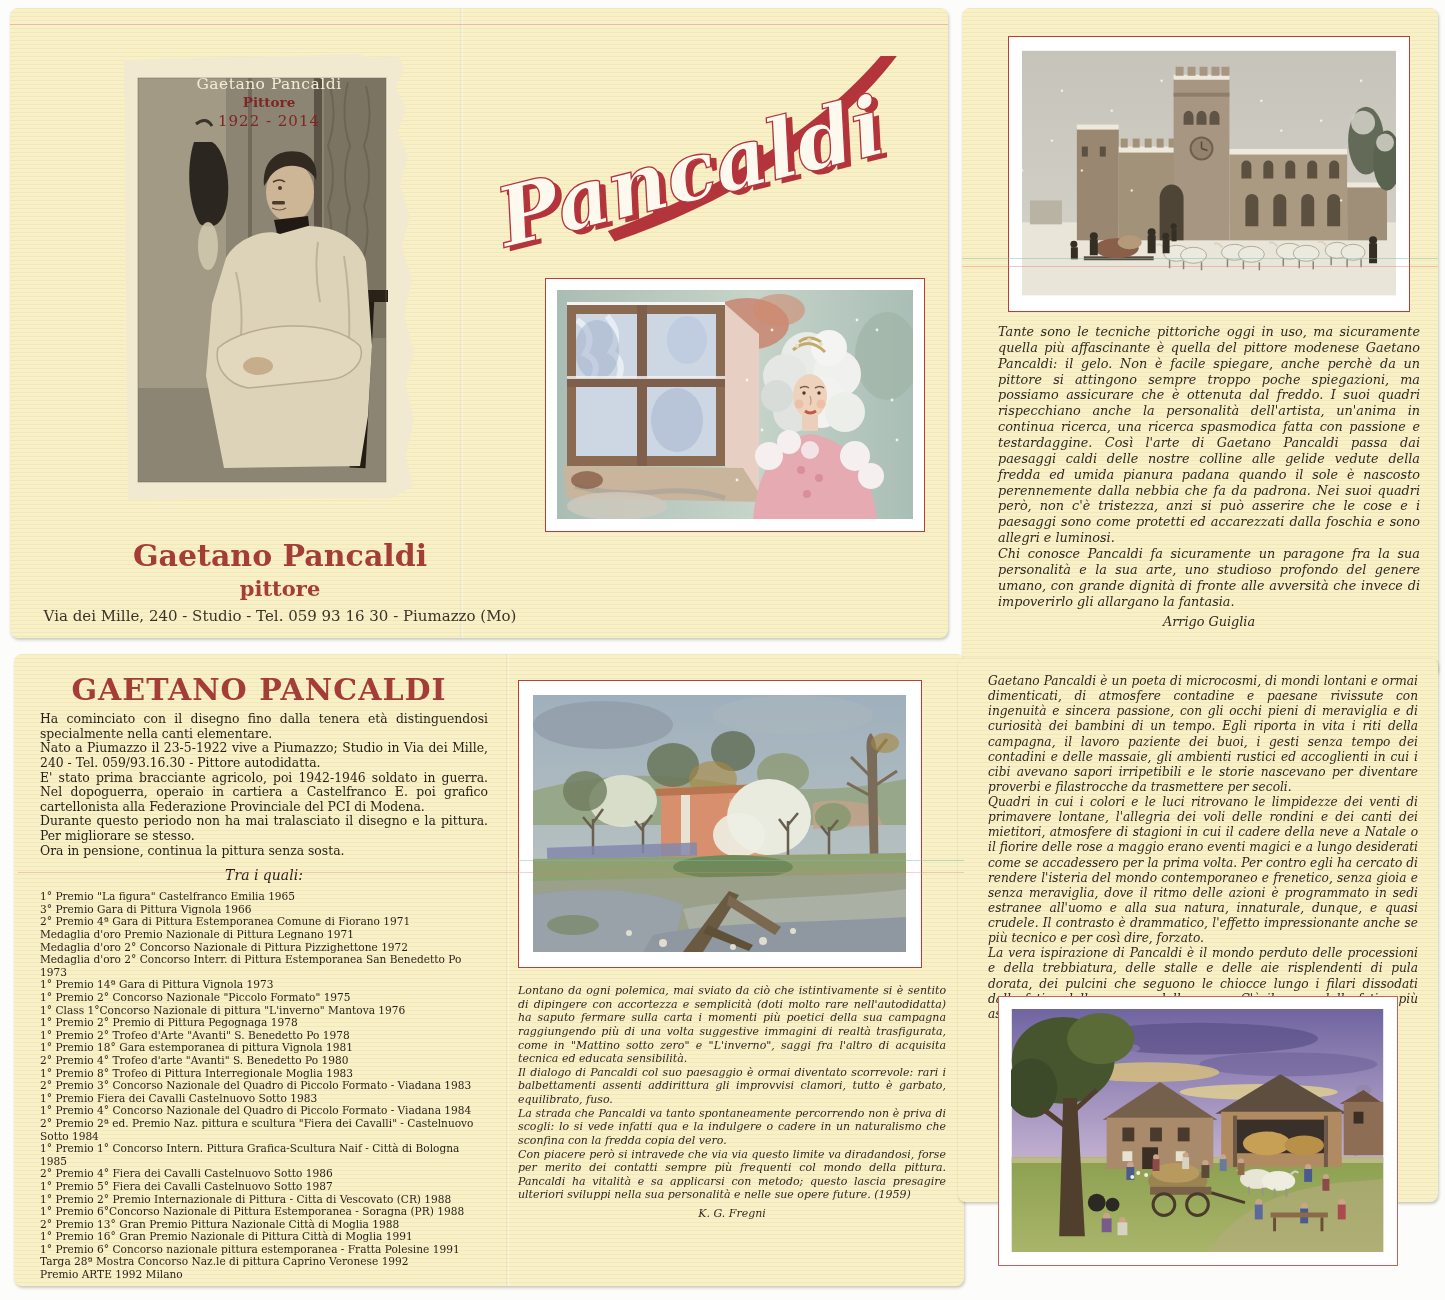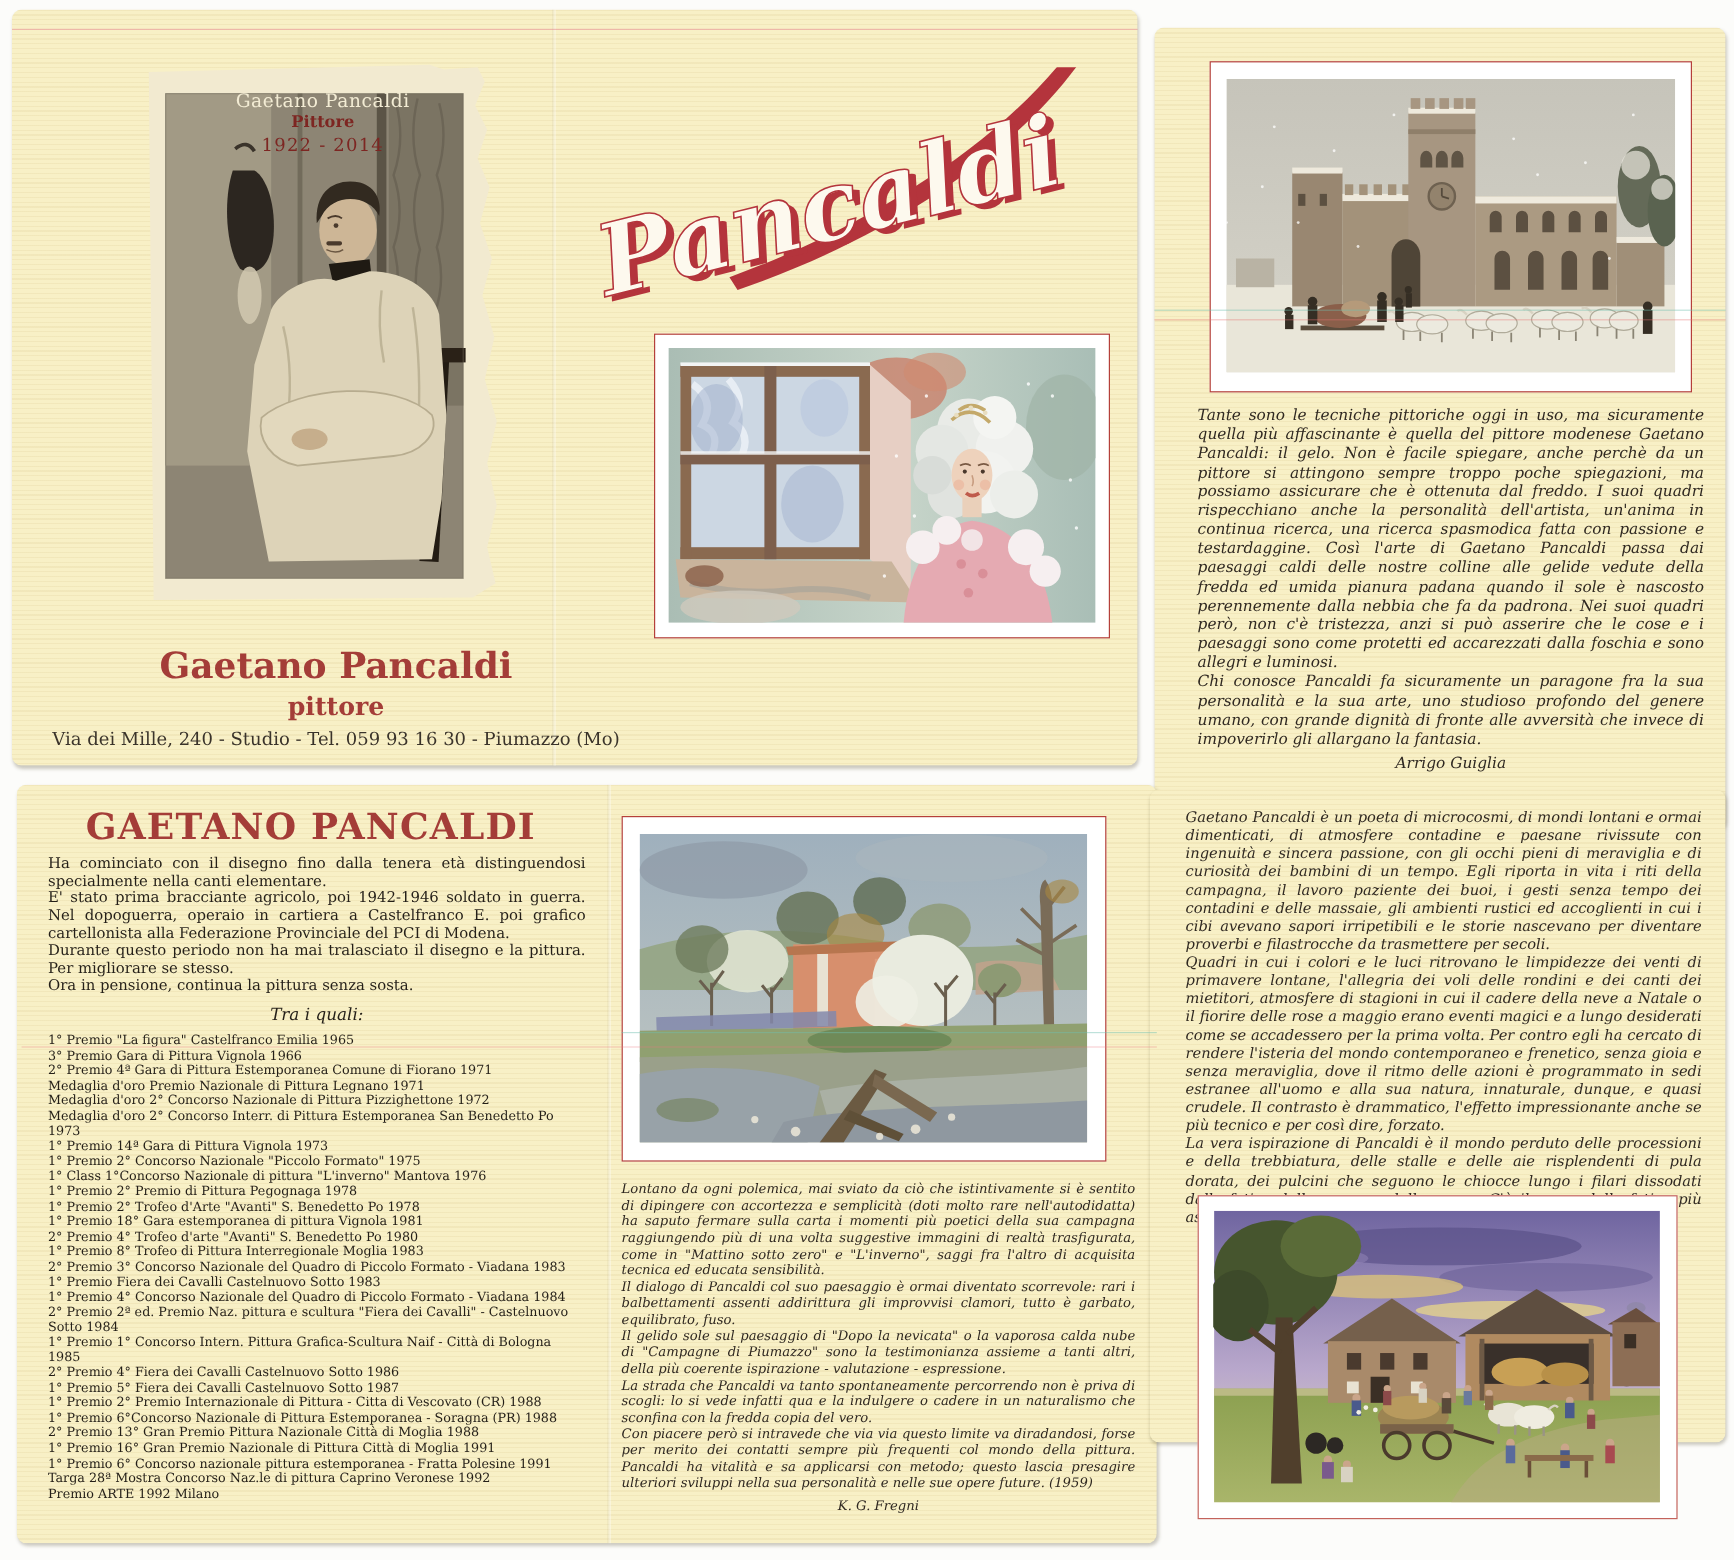--- a/index.html
+++ b/index.html
@@ -12,21 +12,21 @@
   .panel{
     position:absolute;
     background-color:#f8f0c6;
     background-image:repeating-linear-gradient(180deg,
       rgba(185,155,85,0.10) 0px, rgba(185,155,85,0.10) 1px,
       rgba(255,255,255,0) 1px, rgba(255,255,255,0) 4px);
     border-radius:8px;
     box-shadow:1px 2px 3px rgba(60,50,20,0.25);
   }
   #panel-tl{left:10px;top:8px;width:938px;height:630px;}
-  #panel-tr{left:962px;top:23px;width:476px;height:668px;}
+  #panel-tr{left:962px;top:8px;width:476px;height:668px;}
   #panel-bl{left:14px;top:654px;width:950px;height:632px;}
   #panel-br{left:958px;top:658px;width:480px;height:544px;}
 
   .abs{position:absolute;}
   .center{text-align:center;}
 
   
   .painting-frame{
     position:absolute;background:#ffffff;border:1.5px solid #b5403a;
     box-sizing:border-box;
@@ -322,20 +322,21 @@
   </div>
 </div>
 
 <div class="panel" id="panel-bl">
   <div class="fold" style="left:492px;"></div>
 
   <div class="abs center bl-heading">GAETANO PANCALDI</div>
   <div class="abs bl-col">
     <div class="bl-bio">
       <p>Ha cominciato con il disegno fino dalla tenera età distinguendosi specialmente nella canti elementare.</p>
+      <p>Nato a Piumazzo il 23-5-1922 vive a Piumazzo; Studio in Via dei Mille, 240 - Tel. 059/93.16.30 - Pittore autodidatta.</p>
       <p>E' stato prima bracciante agricolo, poi 1942-1946 soldato in guerra. Nel dopoguerra, operaio in cartiera a Castelfranco E. poi grafico cartellonista alla Federazione Provinciale del PCI di Modena.</p>
       <p>Durante questo periodo non ha mai tralasciato il disegno e la pittura. Per migliorare se stesso.</p>
       <p>Ora in pensione, continua la pittura senza sosta.</p>
     </div>
     <div class="awards-intro">Tra i quali:</div>
     <div class="awards">
         <div>1° Premio "La figura" Castelfranco Emilia 1965</div>
         <div>3° Premio Gara di Pittura Vignola 1966</div>
         <div>2° Premio 4ª Gara di Pittura Estemporanea Comune di Fiorano 1971</div>
         <div>Medaglia d'oro Premio Nazionale di Pittura Legnano 1971</div>
@@ -417,21 +418,20 @@
           <circle cx="260" cy="236" r="3"></circle>
         <circle cx="96" cy="238" r="3"></circle>
           <circle cx="200" cy="252" r="3"></circle>
       </g>
       <ellipse cx="40" cy="230" rx="26" ry="10" fill="#7c8a6c" opacity="0.8"></ellipse>
     </svg>
   </div>
   <div class="abs quote bm-text">
     <p>Lontano da ogni polemica, mai sviato da ciò che istintivamente si è sentito di dipingere con accortezza e semplicità (doti molto rare nell'autodidatta) ha saputo fermare sulla carta i momenti più poetici della sua campagna raggiungendo più di una volta suggestive immagini di realtà trasfigurata, come in "Mattino sotto zero" e "L'inverno", saggi fra l'altro di acquisita tecnica ed educata sensibilità.</p>
     <p>Il dialogo di Pancaldi col suo paesaggio è ormai diventato scorrevole: rari i balbettamenti assenti addirittura gli improvvisi clamori, tutto è garbato, equilibrato, fuso.</p>
-    <p>Il gelido sole sul paesaggio di "Dopo la nevicata" o la vaporosa calda nube di "Campagne di Piumazzo" sono la testimonianza assieme a tanti altri, della più coerente ispirazione - valutazione - espressione.</p>
     <p>La strada che Pancaldi va tanto spontaneamente percorrendo non è priva di scogli: lo si vede infatti qua e la indulgere o cadere in un naturalismo che sconfina con la fredda copia del vero.</p>
     <p>Con piacere però si intravede che via via questo limite va diradandosi, forse per merito dei contatti sempre più frequenti col mondo della pittura. Pancaldi ha vitalità e sa applicarsi con metodo; questo lascia presagire ulteriori sviluppi nella sua personalità e nelle sue opere future. (1959)</p>
     <div class="sig">K. G. Fregni</div>
   </div>
 </div>
 
 <div class="panel" id="panel-br">
   <div class="abs quote br-text">
     <p>Gaetano Pancaldi è un poeta di microcosmi, di mondi lontani e ormai dimenticati, di atmosfere contadine e paesane rivissute con ingenuità e sincera passione, con gli occhi pieni di meraviglia e di curiosità dei bambini di un tempo. Egli riporta in vita i riti della campagna, il lavoro paziente dei buoi, i gesti senza tempo dei contadini e delle massaie, gli ambienti rustici ed accoglienti in cui i cibi avevano sapori irripetibili e le storie nascevano per diventare proverbi e filastrocche da trasmettere per secoli.</p>
     <p>Quadri in cui i colori e le luci ritrovano le limpidezze dei venti di primavere lontane, l'allegria dei voli delle rondini e dei canti dei mietitori, atmosfere di stagioni in cui il cadere della neve a Natale o il fiorire delle rose a maggio erano eventi magici e a lungo desiderati come se accadessero per la prima volta. Per contro egli ha cercato di rendere l'isteria del mondo contemporaneo e frenetico, senza gioia e senza meraviglia, dove il ritmo delle azioni è programmato in sedi estranee all'uomo e alla sua natura, innaturale, dunque, e quasi crudele. Il contrasto è drammatico, l'effetto impressionante anche se più tecnico e per così dire, forzato.</p>

